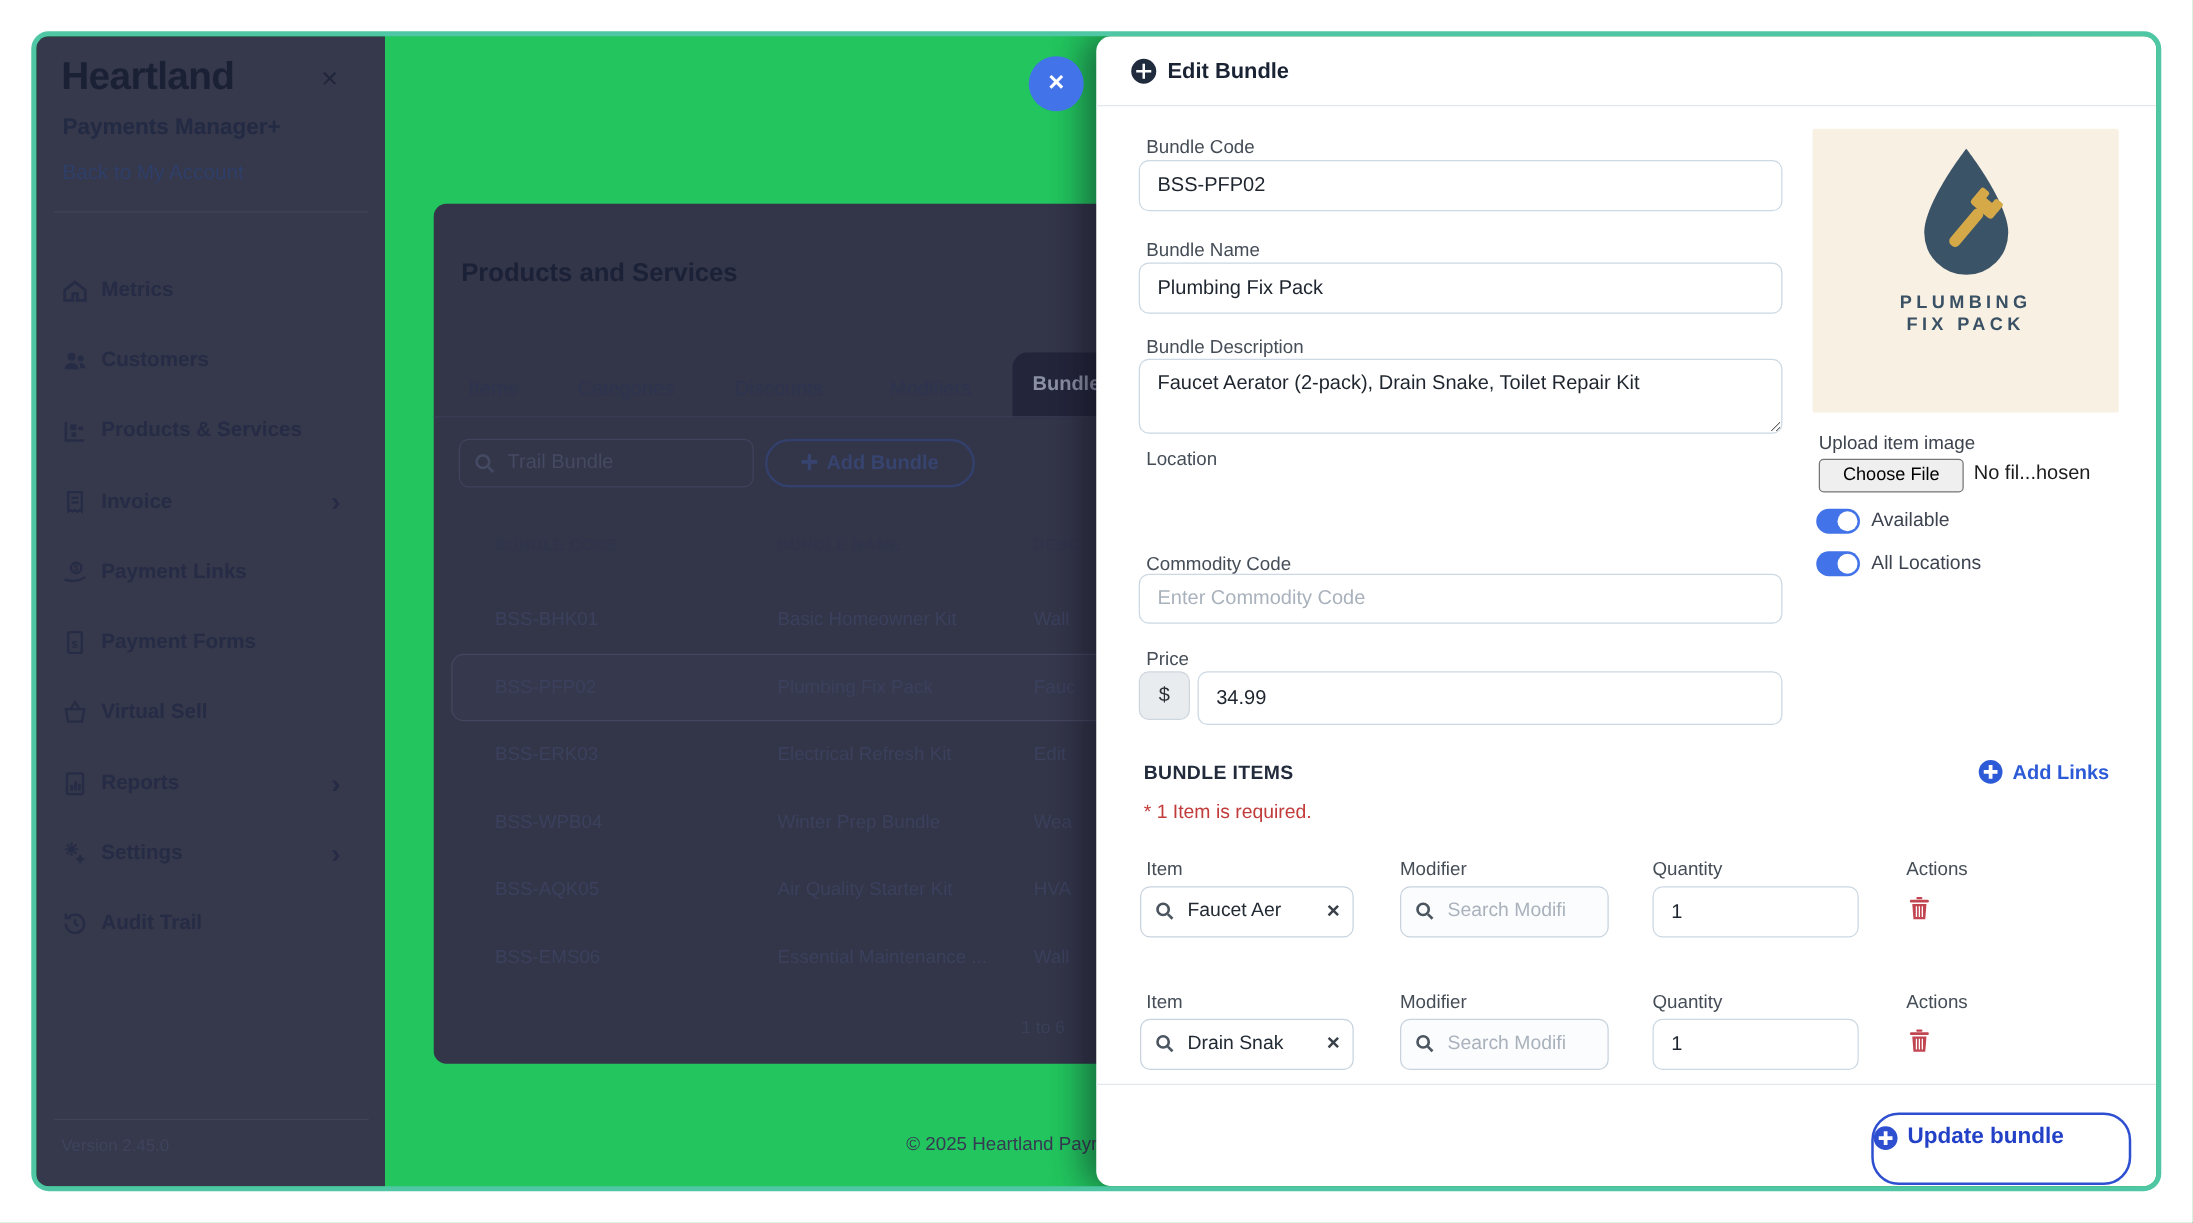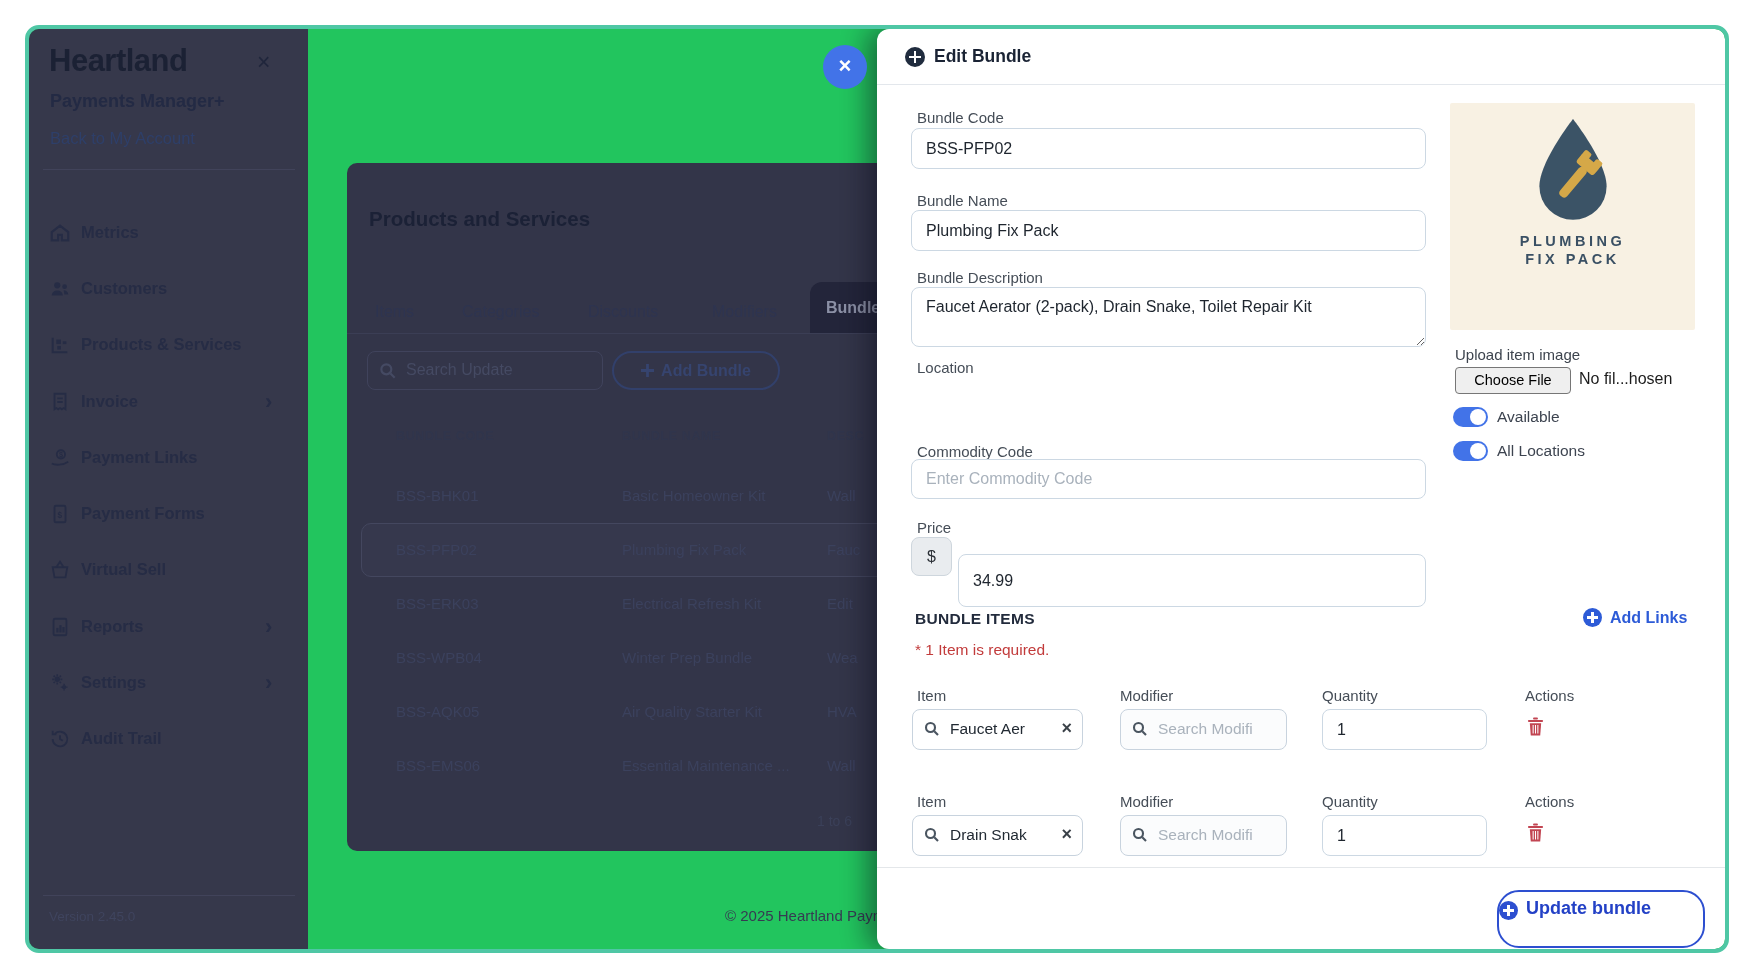--- a/index.html
+++ b/index.html
@@ -187,21 +187,21 @@
     <div class="tab-active">
           <span class="t">Bundles</span>
         </div>
     <div class="tabs-line"></div>
 
     <div class="srch">
       <svg width="20" height="20" viewBox="0 0 24 24" fill="none" stroke="#454a63" stroke-width="2.6">
             <circle cx="10" cy="10" r="6"></circle>
             <path d="M15 15l5 5"></path>
           </svg>
-      <span class="ph">Search Update</span>
+      <span class="ph">Trail Bundle</span>
     </div>
     <div class="addb"><svg width="13" height="13" viewBox="0 0 12 12" style="margin-right:7px;vertical-align:-1px">
             <path d="M6 0v12M0 6h12" stroke="#36446f" stroke-width="2.6"></path>
           </svg><span>Add Bundle</span></div>
 
     <div class="th" style="left:49px">BUNDLE CODE</div>
     <div class="th" style="left:275px">BUNDLE NAME</div>
     <div class="th" style="left:480px">DESC</div>
 
     <div class="rowsel"></div>
@@ -254,21 +254,21 @@
     <div class="lbl" style="left:40px;top:240px">Bundle Description</div>
     <textarea class="inp" style="left: 34px; top: 258px; width: 515px; height: 60px;">Faucet Aerator (2-pack), Drain Snake, Toilet Repair Kit</textarea>
 
     <div class="lbl" style="left:40px;top:330px">Location</div>
 
     <div class="lbl" style="left:40px;top:414px">Commodity Code</div>
     <input class="inp" style="left: 34px; top: 430px; width: 515px; height: 40px;" placeholder="Enter Commodity Code">
 
     <div class="lbl" style="left:40px;top:490px">Price</div>
     <div class="pfx">$</div>
-    <input class="inp" style="left: 81px; top: 508px; width: 468px; height: 53px; margin-top: 17px;" value="34.99">
+    <input class="inp" style="left: 81px; top: 508px; width: 468px; height: 43px;" value="34.99">
 
     <div class="imgcard">
       <svg width="96" height="112" viewBox="0 0 90 110" style="margin-top:12px">
         <path d="M45 4 C45 4 12 46 12 70 a33 33 0 0 0 66 0 C78 46 45 4 45 4 Z" fill="#3b5366"></path>
         <g transform="rotate(40 45 66)" fill="#d5a848">
           <rect x="40.5" y="48" width="9" height="36" rx="4"></rect>
           <rect x="34" y="38" width="22" height="11" rx="3"></rect>
           <rect x="34" y="33" width="8" height="9" rx="2"></rect>
           <rect x="48" y="33" width="8" height="9" rx="2"></rect>
         </g>

